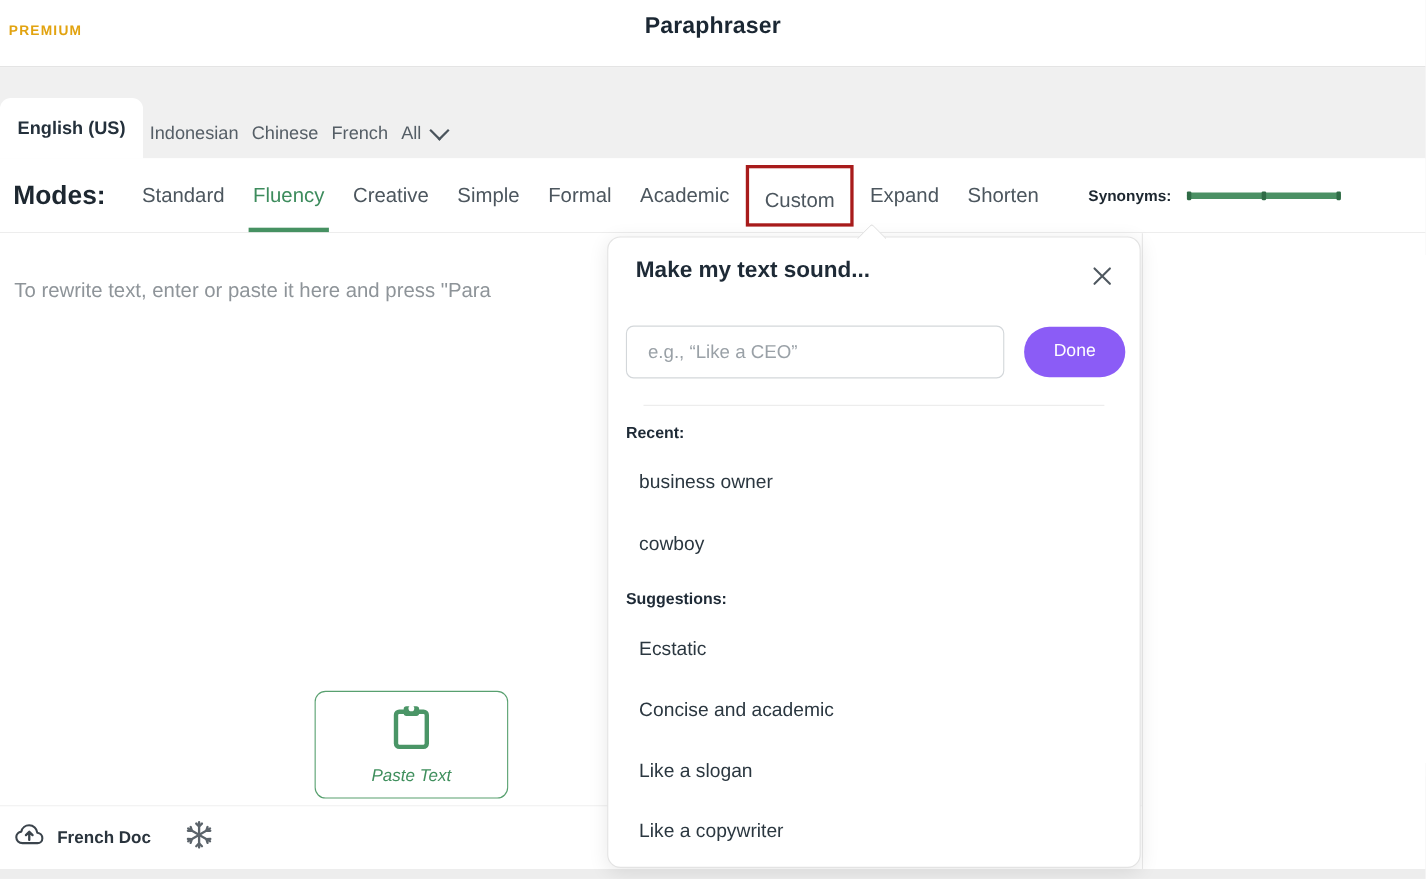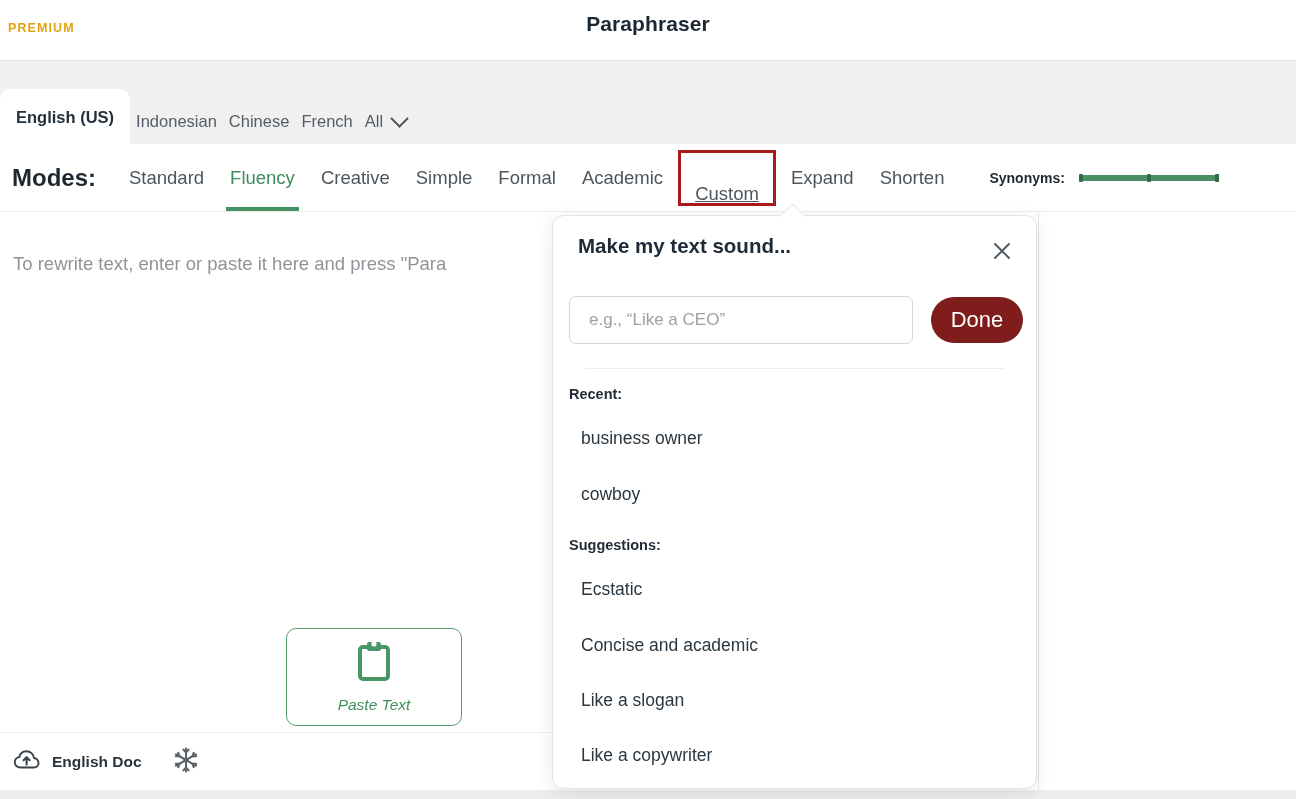--- a/index.html
+++ b/index.html
@@ -141,22 +141,21 @@
     bottom: 0;
     height: 4px;
     background: #469162;
   }
   .mode-item.boxed {
     border: 3px solid #a81b1b;
     height: 56px;
     line-height: 50px;
     margin: 0 2px;
     box-sizing: border-box;
-    padding: 16px 14px;
-    text-decoration: underline;
+    padding: 4px 14px;
   }
   .synonyms-label {
     font-size: 14px;
     font-weight: 700;
     color: #1d2730;
     margin-left: 32px;
     margin-right: 14px;
     white-space: nowrap;
   }
   .syn-slider {
@@ -317,23 +316,23 @@
     font-family: "Liberation Sans", sans-serif;
     background: #fff;
   }
   .popup-input::placeholder {
     color: #9aa1a7;
   }
   .done-btn {
     width: 92px;
     height: 46px;
     border-radius: 24px;
-    background: #7f1d1d;
+    background: #8b5cf6;
     color: #ffffff;
-    font-size: 22px;
+    font-size: 16px;
     border: none;
     cursor: pointer;
     font-family: "Liberation Sans", sans-serif;
   }
   .popup-rule {
     position: absolute;
     left: 32px;
     right: 32px;
     top: 152px;
     height: 1px;
@@ -414,21 +413,21 @@
     </div>
 
     <div class="bottom-bar">
       <div class="upload-doc">
         <span>
           <svg width="28" height="22" viewBox="0 0 28 22" fill="none">
             <path d="M7.5 18.5C4.2 18.5 1.8 16.1 1.8 13.2c0-2.7 2-4.9 4.6-5.2C7.1 4.6 10 2.2 13.5 2.2c3.9 0 7.1 3 7.4 6.8 2.6 0.3 4.6 2.4 4.6 5 0 2.5-1.9 4.5-4.4 4.5H7.5z" stroke="#3b444c" stroke-width="1.9" stroke-linejoin="round"></path>
             <path d="M13.6 15.6V8.4M13.6 8.2l-3 3M13.6 8.2l3 3" stroke="#3b444c" stroke-width="2.1" stroke-linecap="round" stroke-linejoin="round"></path>
           </svg>
         </span>
-        <span class="upload-label">English Doc</span>
+        <span class="upload-label">French Doc</span>
       </div>
       <div class="snowflake-btn">
         <span>
           <svg width="28" height="28" viewBox="0 0 28 28" fill="none" stroke="#5c646b" stroke-width="2.1" stroke-linecap="round">
             <path d="M14 2.5V25.5"></path>
             <path d="M4.05 8.25L23.95 19.75"></path>
             <path d="M4.05 19.75L23.95 8.25"></path>
             <path d="M14 6.3l-2.6-2.6M14 6.3l2.6-2.6"></path>
             <path d="M14 21.7l-2.6 2.6M14 21.7l2.6 2.6"></path>
             <path d="M7.4 10.2l-3.6.1M7.4 10.2l-1.1-3.4"></path>

